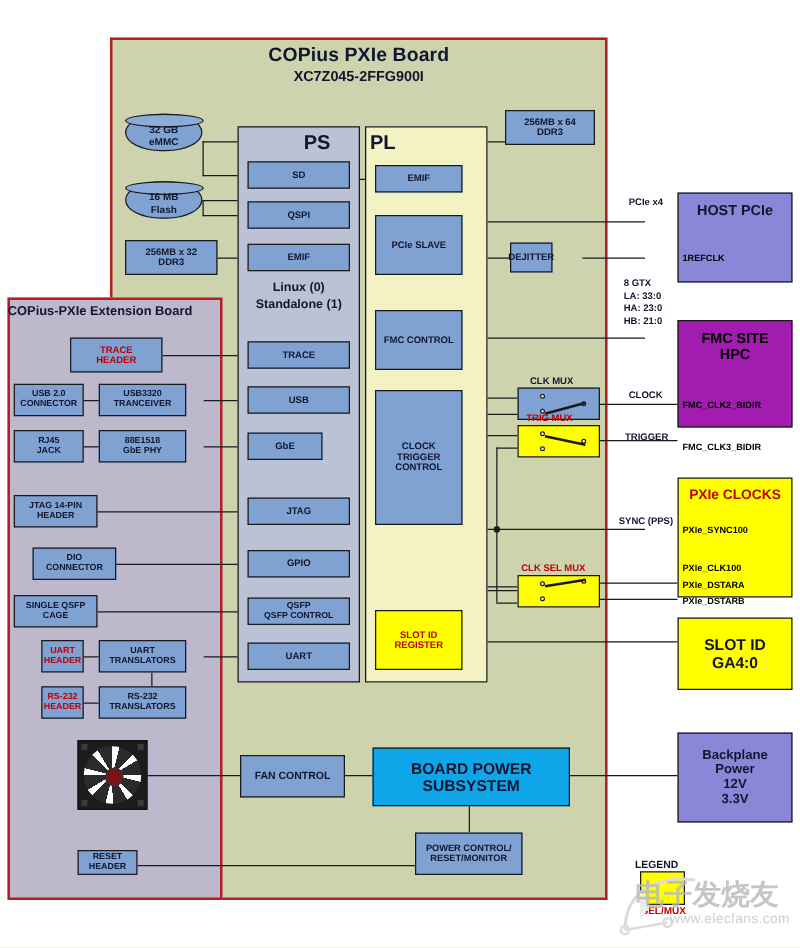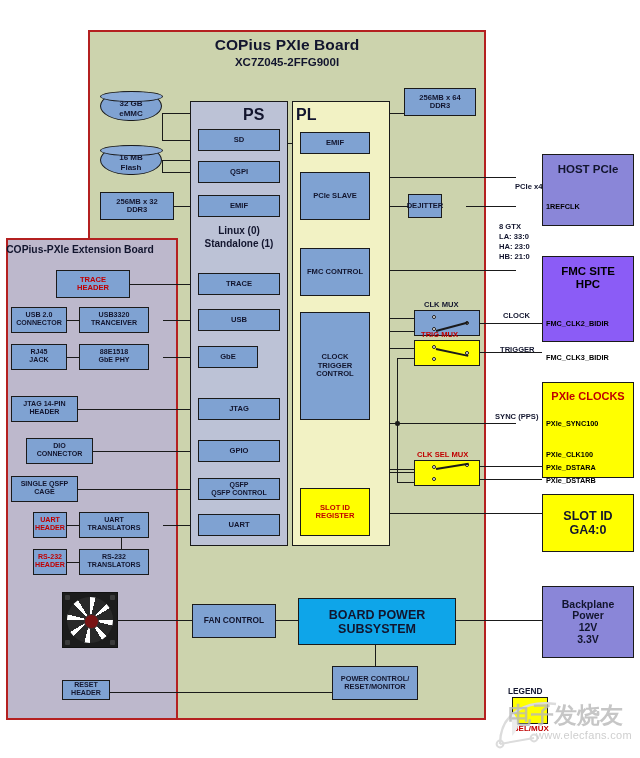--- a/index.html
+++ b/index.html
@@ -32,21 +32,21 @@
   .os-label{position:absolute;left:190px;top:224px;width:98px;text-align:center;
       font-size:10px;font-weight:bold;line-height:13px;}
 
   
   .blk{position:absolute;box-sizing:border-box;border:1.5px solid #1a1a1a;
        display:flex;align-items:center;justify-content:center;text-align:center;
        font-weight:bold;line-height:1.12;}
   .b-blue{background:#7fa2d2;}
   .b-yellow{background:#ffff00;}
   .b-purple{background:#8a86d8;}
-  .b-olive{background:#8b5cf6;}
+  .b-olive{background:#a21caf;}
   .b-grey{background:#0ea5e9;}
 
   .t-red{color:#c00000;}
   .t-black{color:#12152e;}
 
   
   .cyl{position:absolute;box-sizing:border-box;background:#7fa2d2;
        border:1.5px solid #1a1a1a;border-radius:50%/16px;
        display:flex;align-items:center;justify-content:center;text-align:center;
        font-size:8px;font-weight:bold;line-height:1.15;}
@@ -302,21 +302,21 @@
   <div class="pin" style="left:546px;top:476px;">PXIe_DSTARB</div>
 
   <div class="blk b-yellow" style="left:542px;top:494px;width:92px;height:58px;font-size:12.5px;white-space:pre-line;">SLOT ID
 GA4:0</div>
 
   <div class="blk b-purple" style="left:542px;top:586px;width:92px;height:72px;font-size:10.5px;white-space:pre-line;">Backplane
 Power
 12V
 3.3V</div>
 
-  <div class="slabel" style="left:503px;top:182px;margin-left:12px;">PCIe x4</div>
+  <div class="slabel" style="left:503px;top:157px;">PCIe x4</div>
   <div class="slabel" style="left:499px;top:222px;white-space:pre-line;text-align:left;">8 GTX
 LA: 33:0
 HA: 23:0
 HB: 21:0</div>
   <div class="slabel" style="left:503px;top:311px;">CLOCK</div>
   <div class="slabel" style="left:500px;top:345px;">TRIGGER</div>
   <div class="slabel" style="left:495px;top:412px;">SYNC (PPS)</div>
 
   <div class="legend-title">LEGEND</div>
   <div class="legend-box"></div>

